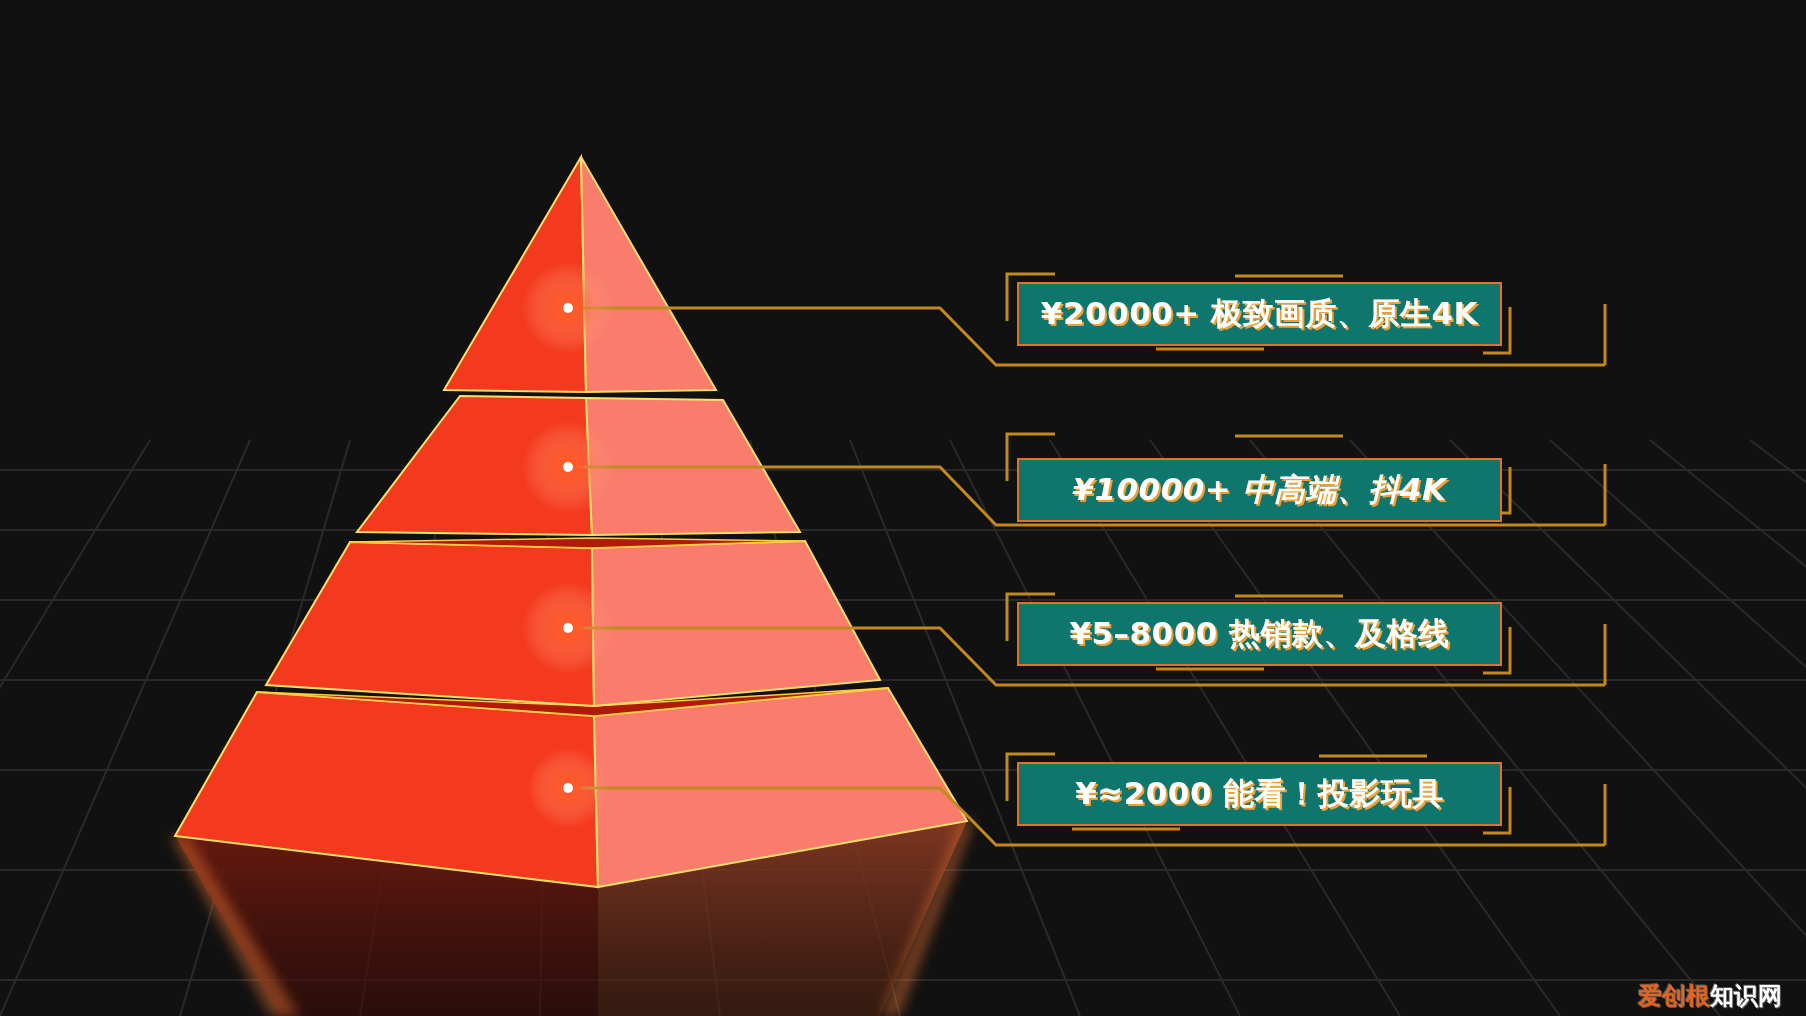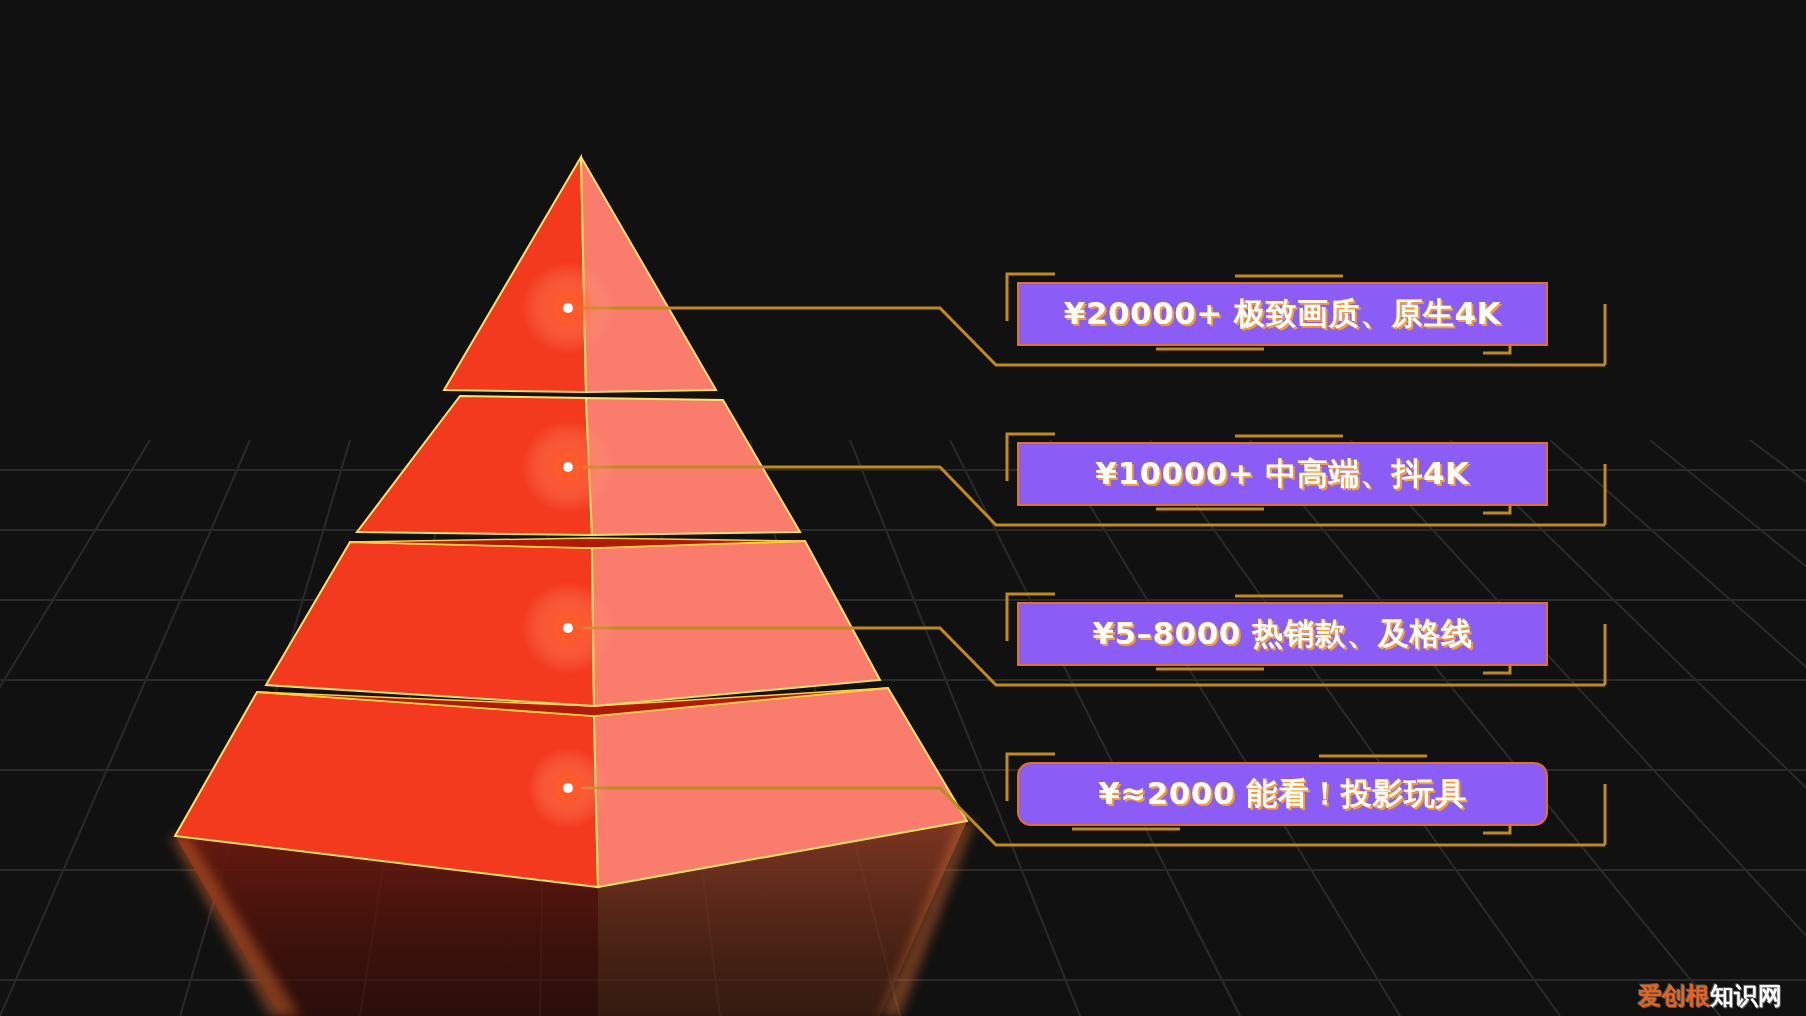--- a/index.html
+++ b/index.html
@@ -5,22 +5,22 @@
   html, body { margin: 0; padding: 0; }
   body {
     width: 1806px; height: 1016px; overflow: hidden;
     background: #111111;
     font-family: "DejaVu Sans", "Liberation Sans", sans-serif;
     position: relative;
   }
   #stage { position: absolute; left: 0; top: 0; width: 1806px; height: 1016px; }
   .label-box {
     position: absolute;
-    left: 1017px; width: 531px; height: 64px;
-    background: #8b5cf6;
+    left: 1017px; width: 485px; height: 64px;
+    background: #0f766e;
     border: 2px solid #e0702a;
     box-sizing: border-box;
     display: flex; align-items: center; justify-content: center;
     color: #ffffff;
     font-size: 31px; font-weight: bold;
     letter-spacing: 0.5px;
     text-shadow: 2px 2px 0 #f0a030;
   }
   .watermark {
     position: absolute; right: 24px; bottom: 4px;
@@ -165,25 +165,25 @@
     <line x1="1605" y1="304" x2="1605" y2="365"></line>
     <line x1="1605" y1="464" x2="1605" y2="525"></line>
     <line x1="1605" y1="624" x2="1605" y2="685"></line>
     <line x1="1605" y1="784" x2="1605" y2="845"></line>
   </g>
 </svg>
 
 <div class="label-box" style="top:282px;">
   <span>¥20000+ 极致画质、原生4K</span>
 </div>
-<div class="label-box" style="top:442px;">
+<div class="label-box" style="top:458px;font-style:italic;">
   <span>¥10000+ 中高端、抖4K</span>
 </div>
 <div class="label-box" style="top:602px;">
   <span>¥5–8000 热销款、及格线</span>
 </div>
-<div class="label-box" style="top:762px;border-radius:14px;">
+<div class="label-box" style="top:762px;">
   <span>¥≈2000 能看！投影玩具</span>
 </div>
 
 <div class="watermark">
   <span class="wm-accent">爱创根</span><span>知识网</span>
 </div>
 
 </body></html>

